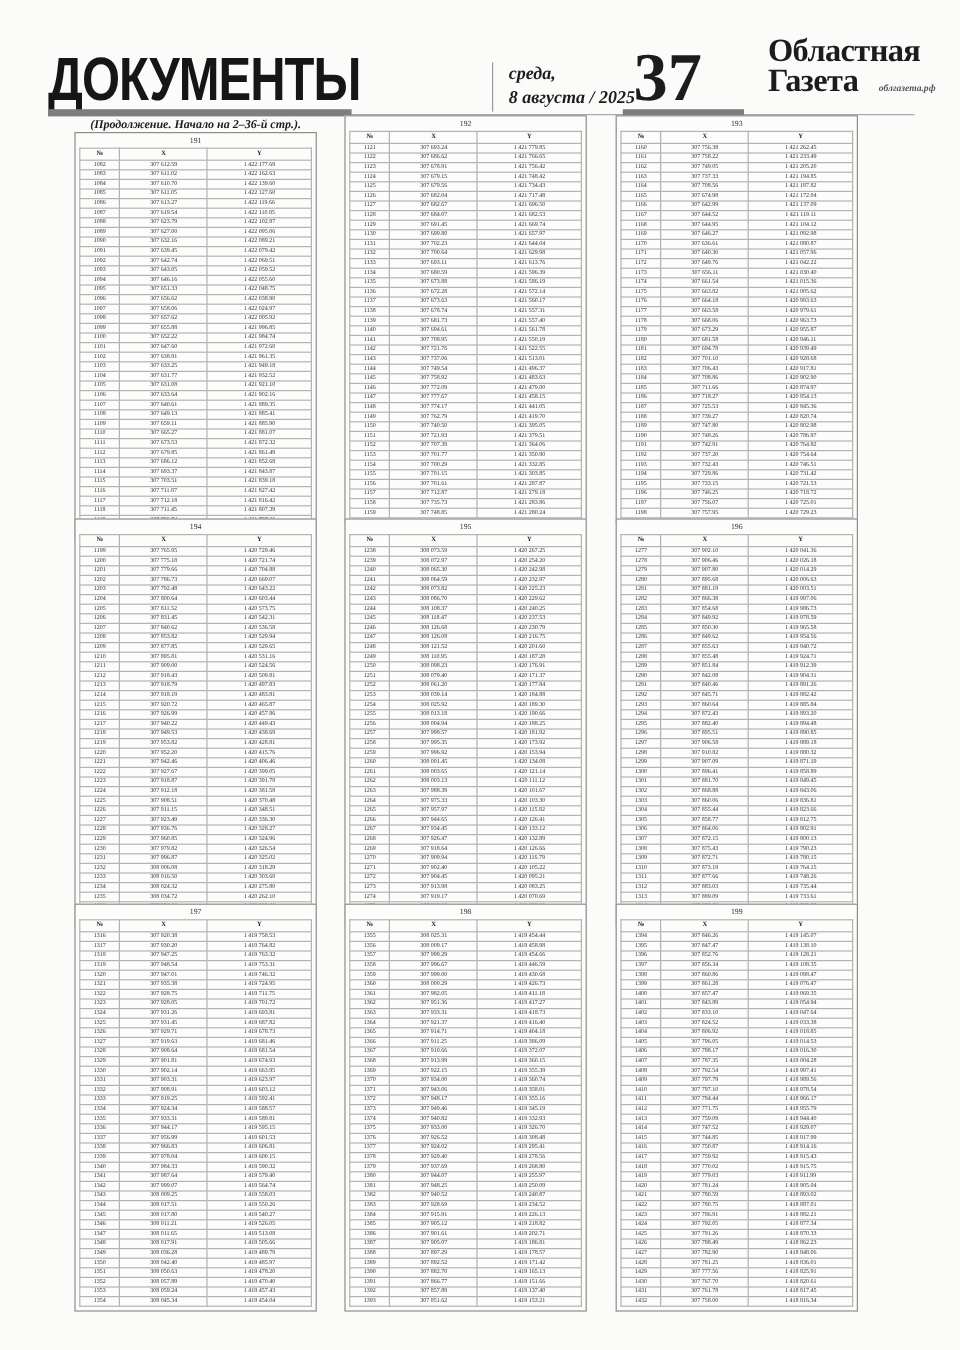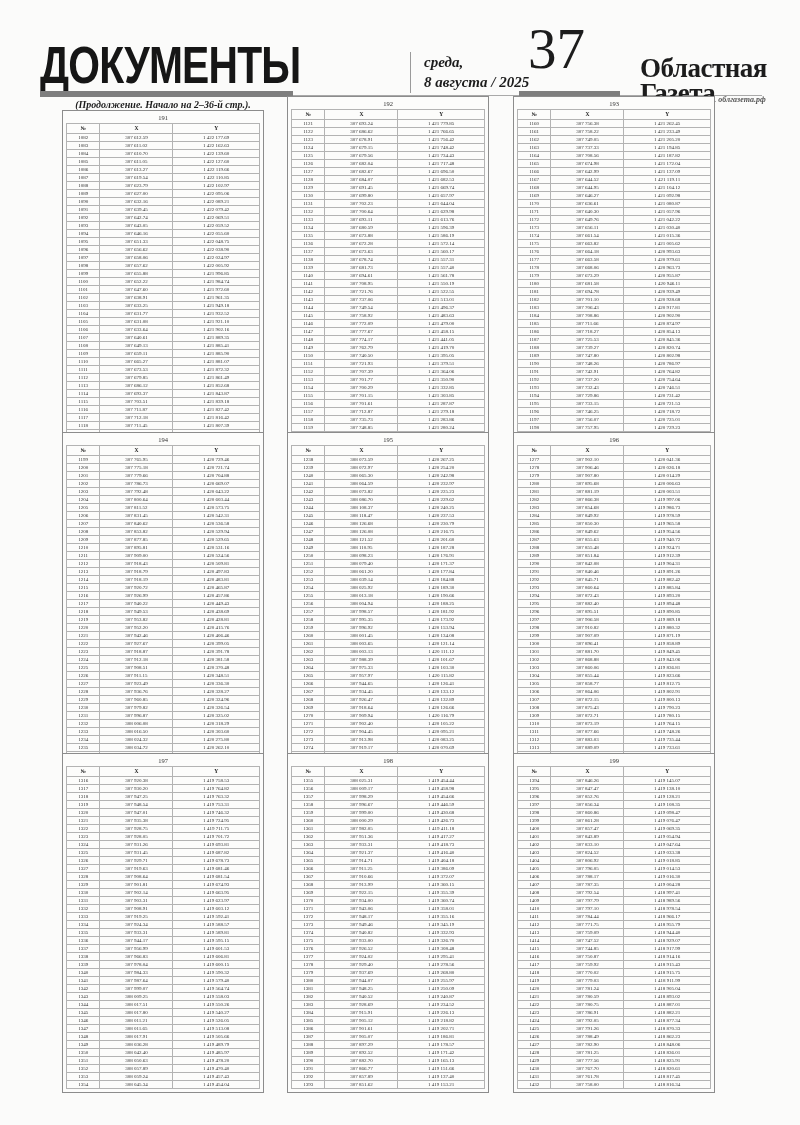--- a/index.html
+++ b/index.html
@@ -8,25 +8,25 @@
 
   
   .section-title{position:absolute;left:40px;top:40px;font-family:"Liberation Sans",sans-serif;
        font-weight:bold;font-size:51px;line-height:1;letter-spacing:-1px;
        transform:scaleX(.80);transform-origin:left top;color:#161616;}
   .header-rule{position:absolute;left:40px;top:95px;width:722px;height:1px;background:#a9a9a9;}
   .title-underline-bar{position:absolute;left:40px;top:91px;width:253px;height:6px;background:#7e7e7e;}
   .pagenum-underline-bar{position:absolute;left:519px;top:91px;width:101px;height:6px;background:#7e7e7e;}
   .header-divider{position:absolute;left:410px;top:52px;width:1px;height:41px;background:#9a9a9a;}
   .date-block{position:absolute;left:424px;top:53px;font-weight:bold;font-size:15px;line-height:1.3;font-style:italic;}
-  .page-number{position:absolute;left:528px;top:20px;font-size:57px;font-weight:normal;line-height:1;}
-  .masthead{position:absolute;left:640px;top:56px;font-weight:bold;font-size:27px;line-height:.93;
+  .page-number{position:absolute;left:528px;top:36px;font-size:57px;font-weight:bold;line-height:1;}
+  .masthead{position:absolute;left:640px;top:30px;font-weight:bold;font-size:27px;line-height:.93;
        letter-spacing:-.5px;white-space:nowrap;}
   .masthead .site{font-size:8px;font-weight:bold;font-style:italic;color:#555;letter-spacing:0;
-       margin-left:3px;}
+       margin-left:17px;}
 
   
   .note{position:absolute;font-weight:bold;font-style:italic;text-align:center;}
   .note-top{left:62px;top:99px;width:202px;font-size:10px;}
   .note-bottom{left:505px;top:1069px;width:218px;font-size:11.5px;}
 
   
   .tbox{position:absolute;width:202px;border:1px solid #8c8c8c;background:#fcfcfb;
         padding:2px 3px 3px 3px;box-sizing:border-box;}
   .ttitle{text-align:center;font-size:6.5px;line-height:10px;height:10px;color:#333;}

